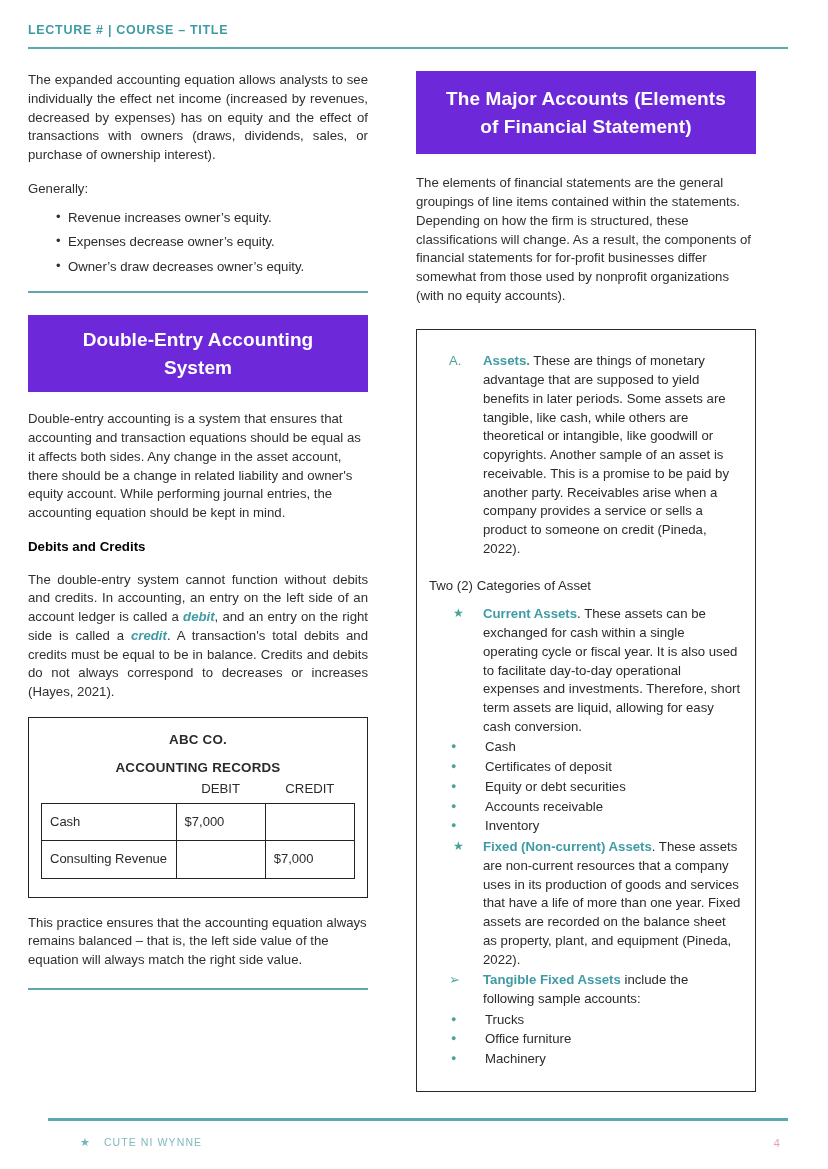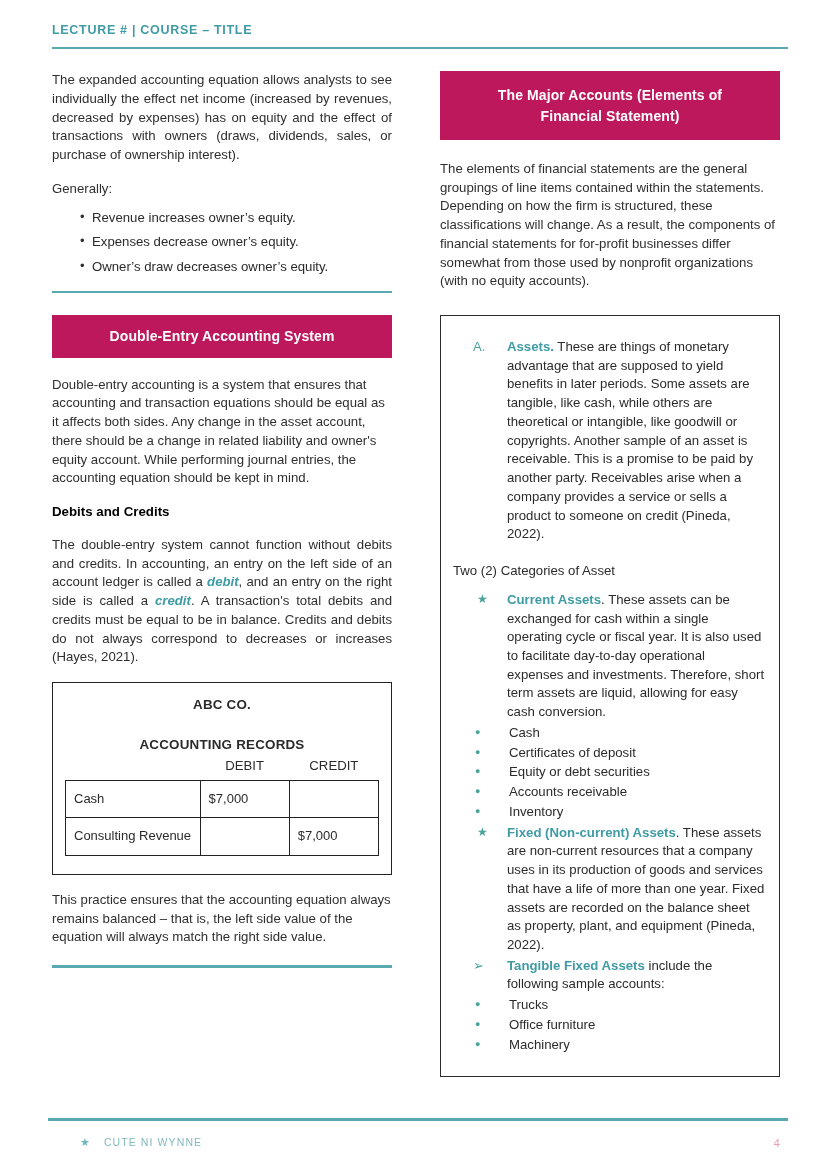--- a/index.html
+++ b/index.html
@@ -10,21 +10,21 @@
   body {
     width: 828px; height: 1169px;
     font-family: "Liberation Sans", sans-serif;
     color: #2b2b2b;
     position: relative;
     overflow: hidden;
   }
 
   .page {
     width: 828px; height: 1169px;
-    padding: 22px 40px 0 52px;
+    padding: 22px 40px 0 28px;
     position: relative;
   }
 
   
   .header-title {
     font-size: 12.5px;
     font-weight: bold;
     letter-spacing: 0.7px;
     color: #3f9ba4;
     padding-bottom: 7px;
@@ -70,24 +70,24 @@
   ul.plain li::before {
     content: "\2022";
     position: absolute;
     left: 0; top: -1px;
     color: #2f2f2f;
     font-size: 13px;
   }
 
   
   .banner {
-    background: #be185d;
+    background: #6d28d9;
     color: #ffffff;
     font-weight: bold;
-    font-size: 14px;
+    font-size: 19px;
     text-align: center;
     padding: 11px 18px;
     line-height: 1.45;
     letter-spacing: 0.1px;
   }
   .banner.tall { padding: 14px 26px; }
 
   .thin-rule {
     height: 2.5px;
     background: #58a9b0;
@@ -111,21 +111,21 @@
     border: 1.6px solid #232323;
     padding: 12px 12px 18px 12px;
     margin-bottom: 16px;
   }
   .tbl-title {
     text-align: center;
     font-weight: bold;
     font-size: 13.4px;
     letter-spacing: 0.2px;
     line-height: 1.5;
-    margin-bottom: 20px;
+    margin-bottom: 8px;
   }
   table.ledger {
     width: 100%;
     border-collapse: collapse;
     font-size: 13px;
   }
   table.ledger th {
     font-weight: normal;
     text-align: center;
     padding: 2px 6px 4px 6px;

